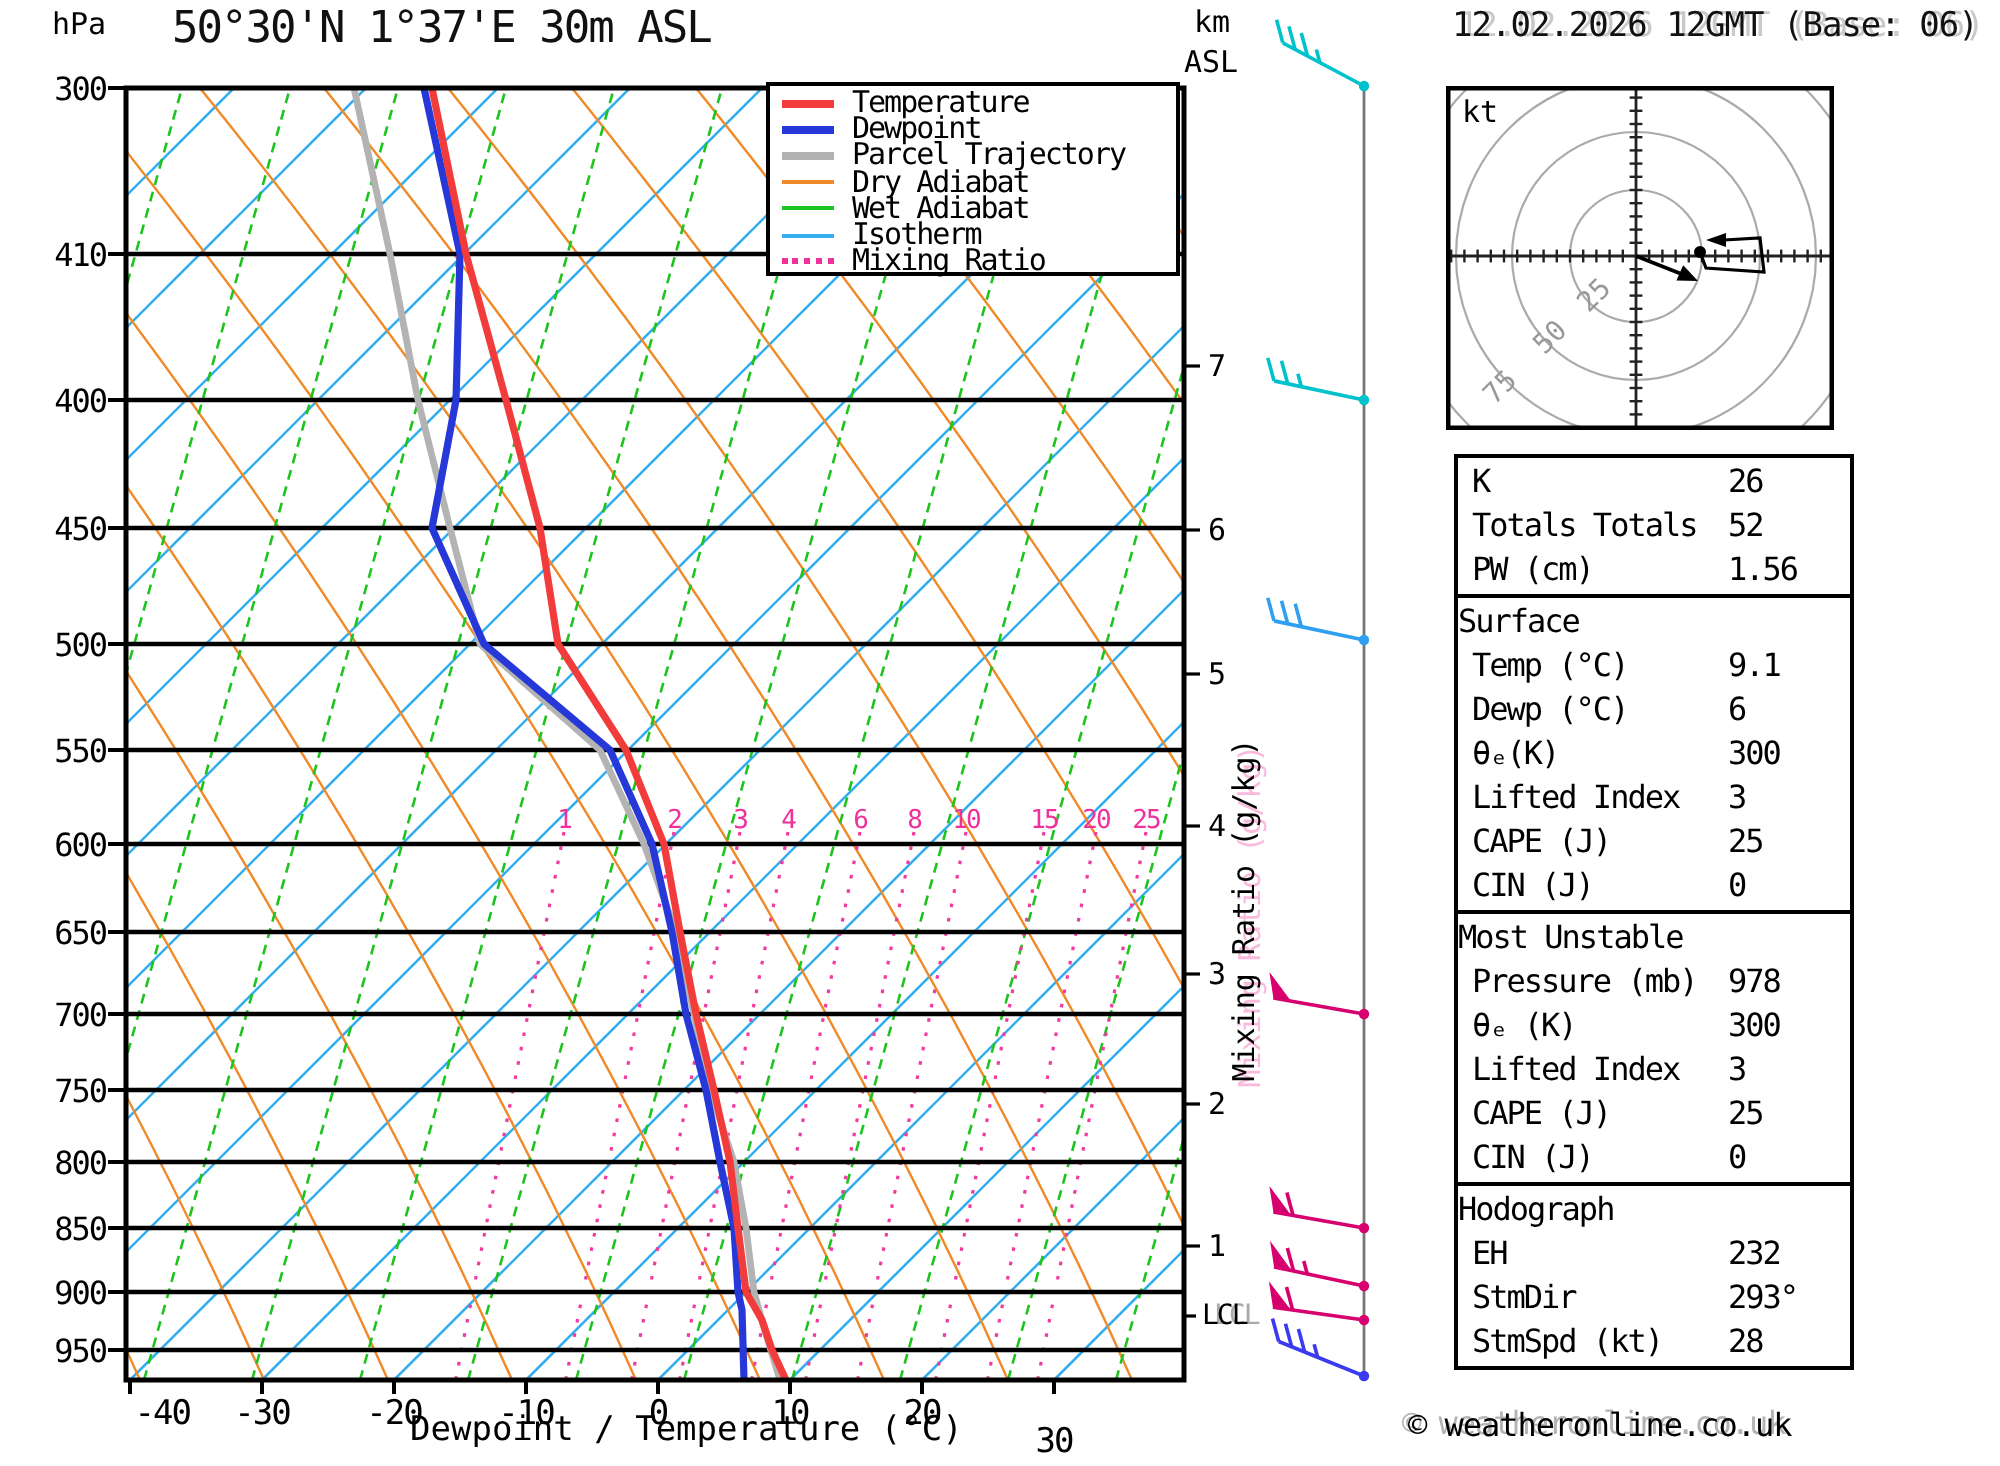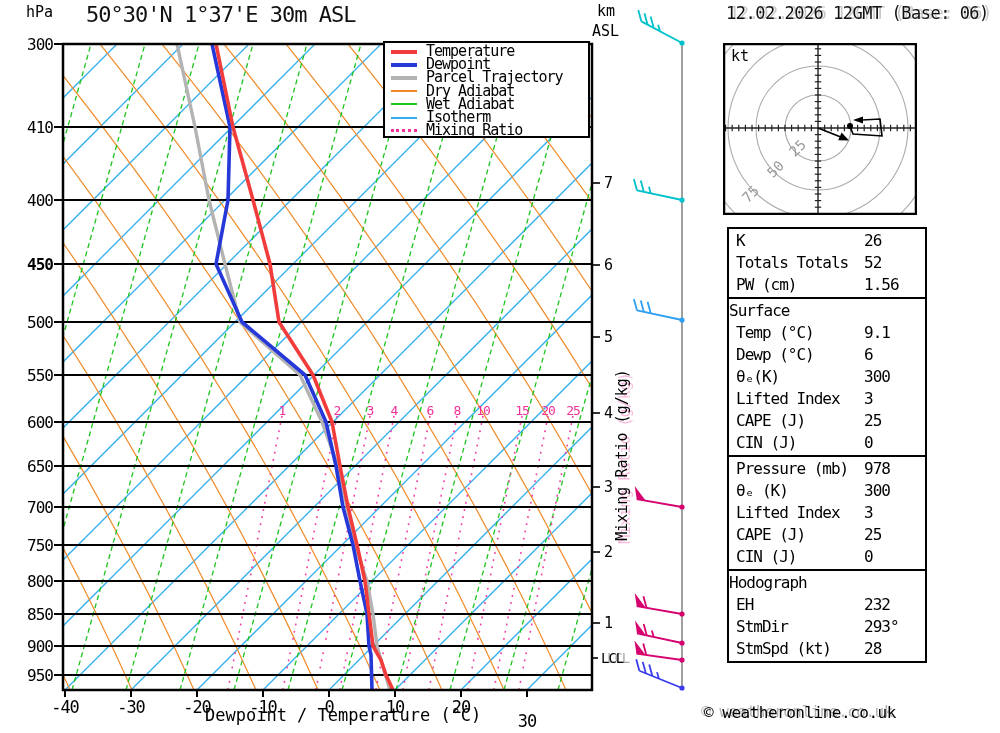--- a/index.html
+++ b/index.html
@@ -378,20 +378,21 @@
         <div class="trow">
           <div class="tl">CAPE (J)</div>
           <div class="tv">25</div>
         </div>
         <div class="trow">
           <div class="tl">CIN (J)</div>
           <div class="tv">0</div>
         </div>
       </div>
       <div class="tbox">
+        <div class="thead">Most Unstable</div>
         <div class="trow">
           <div class="tl">Pressure (mb)</div>
           <div class="tv">978</div>
         </div>
         <div class="trow">
           <div class="tl">θₑ (K)</div>
           <div class="tv">300</div>
         </div>
         <div class="trow">
           <div class="tl">Lifted Index</div>
@@ -419,32 +420,32 @@
         <div class="trow">
           <div class="tl">StmSpd (kt)</div>
           <div class="tv">28</div>
         </div>
       </div>
     </div>
 
 <div class="lbl ptick" style="left: 11px; top: 35px;">300</div>
     <div class="lbl ptick" style="left: 11px; top: 118px;">410</div>
     <div class="lbl ptick" style="left: 11px; top: 191px;">400</div>
-    <div class="lbl ptick" style="left: 11px; top: 255px; font-weight: bold;">450</div>
+    <div class="lbl ptick" style="left: 11px; top: 255px;">450</div>
     <div class="lbl ptick" style="left: 11px; top: 313px;">500</div>
     <div class="lbl ptick" style="left: 11px; top: 366px;">550</div>
     <div class="lbl ptick" style="left: 11px; top: 413px;">600</div>
     <div class="lbl ptick" style="left: 11px; top: 457px;">650</div>
     <div class="lbl ptick" style="left: 11px; top: 498px;">700</div>
     <div class="lbl ptick" style="left: 11px; top: 536px;">750</div>
     <div class="lbl ptick" style="left: 11px; top: 572px;">800</div>
     <div class="lbl ptick" style="left: 11px; top: 605px;">850</div>
     <div class="lbl ptick" style="left: 11px; top: 637px;">900</div>
     <div class="lbl ptick" style="left: 11px; top: 666px;">950</div>
-    <div class="lbl xtick" style="left: 35px; top: 697px;">-40</div>
+    <div class="lbl xtick" style="left: 35px; top: 697px; text-align: right;">-40</div>
     <div class="lbl xtick" style="left: 101px; top: 697px;">-30</div>
     <div class="lbl xtick" style="left: 167px; top: 697px;">-20</div>
     <div class="lbl xtick" style="left: 233px; top: 697px;">-10</div>
     <div class="lbl xtick" style="left: 299px; top: 697px;">0</div>
     <div class="lbl xtick" style="left: 365px; top: 697px;">10</div>
     <div class="lbl xtick" style="left: 431px; top: 697px;">20</div>
     <div class="lbl xtick" style="left: 497px; top: 697px; margin-top: 14px;">30</div>
     <div class="lbl kmtick" style="left: 604px; top: 174px;">7</div>
     <div class="lbl kmtick" style="left: 604px; top: 256px;">6</div>
     <div class="lbl kmtick" style="left: 604px; top: 328px;">5</div>

